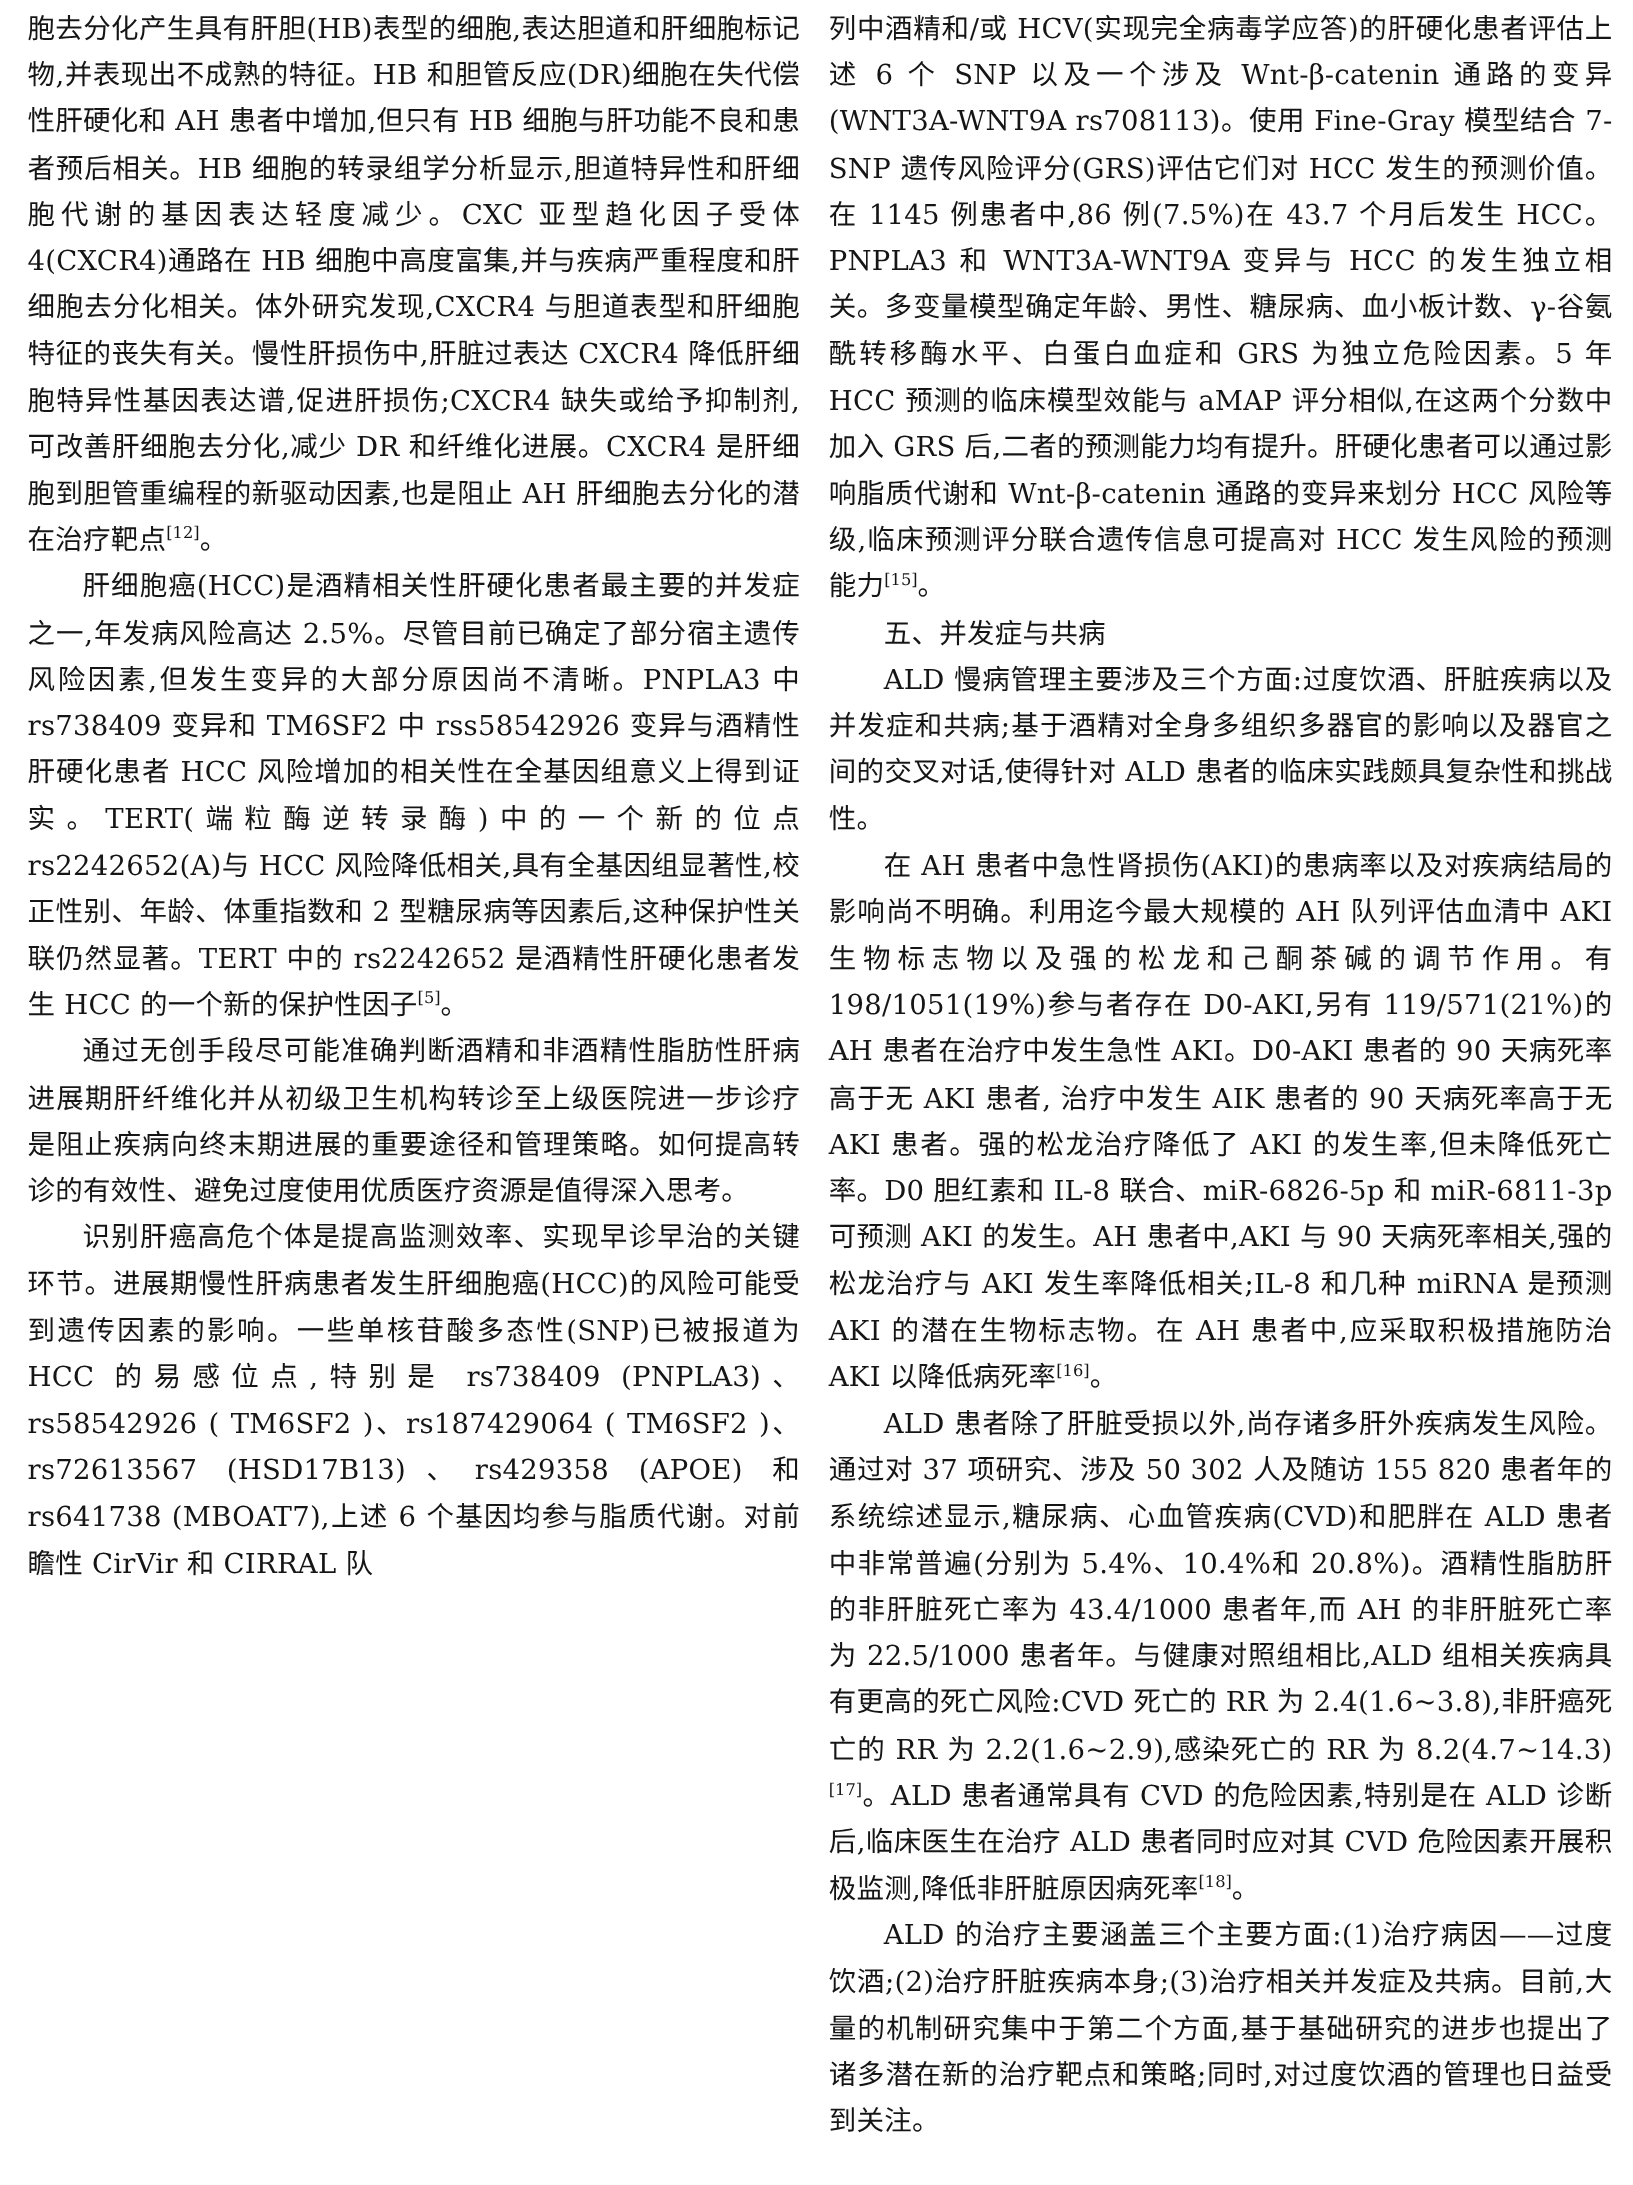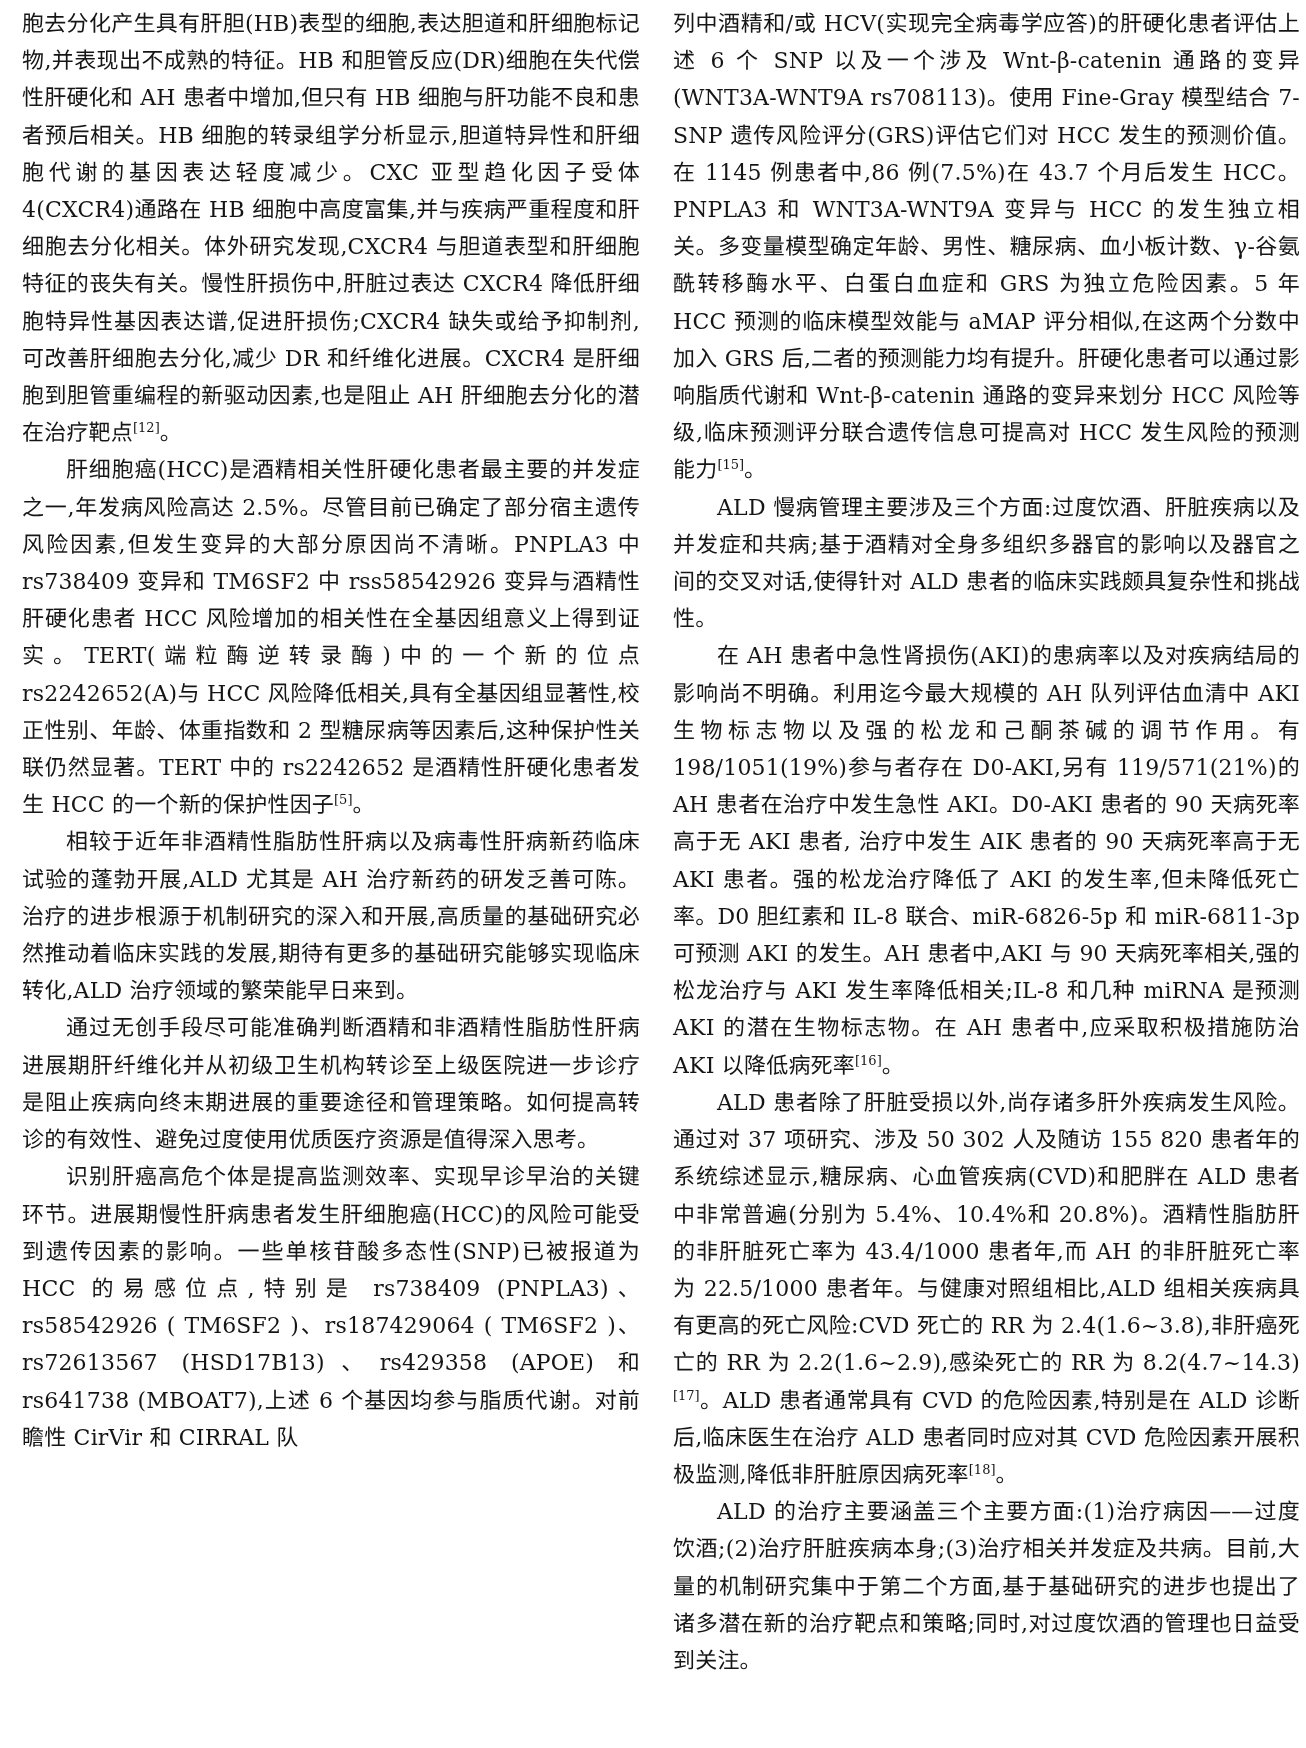--- a/index.html
+++ b/index.html
@@ -7,21 +7,21 @@
   body {
     width: 1306px;
     height: 1748px;
     overflow: hidden;
     font-family: "DejaVu Serif", "Liberation Serif", serif;
     color: #151515;
   }
   .page {
     display: flex;
     padding: 5px 16px 0 22px;
-    gap: 33px;
+    gap: 23px;
     height: 100%;
   }
   .col { flex: 0 0 auto; }
   .col-left  { width: 618px; }
   .col-right { width: 627px; }
   p.block {
     font-size: 22px;
     line-height: 37.2px;
     text-align: justify;
     text-justify: inter-ideograph;
@@ -36,24 +36,24 @@
     letter-spacing: 0;
   }
 </style>
 </head>
 <body>
 
 <div class="page">
   <div class="col col-left">
       <p class="block para"><span>胞去分化产生具有肝胆(HB)表型的细胞,表达胆道和肝细胞标记物,并表现出不成熟的特征。HB 和胆管反应(DR)细胞在失代偿性肝硬化和 AH 患者中增加,但只有 HB 细胞与肝功能不良和患者预后相关。HB 细胞的转录组学分析显示,胆道特异性和肝细胞代谢的基因表达轻度减少。CXC 亚型趋化因子受体 4(CXCR4)通路在 HB 细胞中高度富集,并与疾病严重程度和肝细胞去分化相关。体外研究发现,CXCR4 与胆道表型和肝细胞特征的丧失有关。慢性肝损伤中,肝脏过表达 CXCR4 降低肝细胞特异性基因表达谱,促进肝损伤;CXCR4 缺失或给予抑制剂,可改善肝细胞去分化,减少 DR 和纤维化进展。CXCR4 是肝细胞到胆管重编程的新驱动因素,也是阻止 AH 肝细胞去分化的潜在治疗靶点</span><sup class="ref">[12]</sup><span>。</span></p>
       <p class="block para indent"><span>肝细胞癌(HCC)是酒精相关性肝硬化患者最主要的并发症之一,年发病风险高达 2.5%。尽管目前已确定了部分宿主遗传风险因素,但发生变异的大部分原因尚不清晰。PNPLA3 中 rs738409 变异和 TM6SF2 中 rss58542926 变异与酒精性肝硬化患者 HCC 风险增加的相关性在全基因组意义上得到证实。TERT(端粒酶逆转录酶)中的一个新的位点 rs2242652(A)与 HCC 风险降低相关,具有全基因组显著性,校正性别、年龄、体重指数和 2 型糖尿病等因素后,这种保护性关联仍然显著。TERT 中的 rs2242652 是酒精性肝硬化患者发生 HCC 的一个新的保护性因子</span><sup class="ref">[5]</sup><span>。</span></p>
-      <p class="block para indent"><span>相较于近年非酒精性脂肪性肝病以及病毒性肝病新药临床试验的蓬勃开展,ALD 尤其是 AH 治疗新药的研发乏善可陈。治疗的进步根源于机制研究的深入和开展,高质量的基础研究必然推动着临床实践的发展,期待有更多的基础研究能够实现临床转化,ALD 治疗领域的繁荣能早日来到。</span></p>
       <p class="block para indent"><span>通过无创手段尽可能准确判断酒精和非酒精性脂肪性肝病进展期肝纤维化并从初级卫生机构转诊至上级医院进一步诊疗是阻止疾病向终末期进展的重要途径和管理策略。如何提高转诊的有效性、避免过度使用优质医疗资源是值得深入思考。</span></p>
       <p class="block para indent"><span>识别肝癌高危个体是提高监测效率、实现早诊早治的关键环节。进展期慢性肝病患者发生肝细胞癌(HCC)的风险可能受到遗传因素的影响。一些单核苷酸多态性(SNP)已被报道为 HCC 的易感位点,特别是 rs738409 (PNPLA3)、rs58542926 ( TM6SF2 )、rs187429064 ( TM6SF2 )、rs72613567 (HSD17B13)、rs429358 (APOE) 和 rs641738 (MBOAT7),上述 6 个基因均参与脂质代谢。对前瞻性 CirVir 和 CIRRAL 队</span></p>
     </div>
   <div class="col col-right">
       <p class="block para"><span>列中酒精和/或 HCV(实现完全病毒学应答)的肝硬化患者评估上述 6 个 SNP 以及一个涉及 Wnt-β-catenin 通路的变异(WNT3A-WNT9A rs708113)。使用 Fine-Gray 模型结合 7-SNP 遗传风险评分(GRS)评估它们对 HCC 发生的预测价值。在 1145 例患者中,86 例(7.5%)在 43.7 个月后发生 HCC。PNPLA3 和 WNT3A-WNT9A 变异与 HCC 的发生独立相关。多变量模型确定年龄、男性、糖尿病、血小板计数、γ-谷氨酰转移酶水平、白蛋白血症和 GRS 为独立危险因素。5 年 HCC 预测的临床模型效能与 aMAP 评分相似,在这两个分数中加入 GRS 后,二者的预测能力均有提升。肝硬化患者可以通过影响脂质代谢和 Wnt-β-catenin 通路的变异来划分 HCC 风险等级,临床预测评分联合遗传信息可提高对 HCC 发生风险的预测能力</span><sup class="ref">[15]</sup><span>。</span></p>
+      <p class="block heading indent"><span>五、并发症与共病</span></p>
       <p class="block para indent"><span>ALD 慢病管理主要涉及三个方面:过度饮酒、肝脏疾病以及并发症和共病;基于酒精对全身多组织多器官的影响以及器官之间的交叉对话,使得针对 ALD 患者的临床实践颇具复杂性和挑战性。</span></p>
       <p class="block para indent"><span>在 AH 患者中急性肾损伤(AKI)的患病率以及对疾病结局的影响尚不明确。利用迄今最大规模的 AH 队列评估血清中 AKI 生物标志物以及强的松龙和己酮茶碱的调节作用。有 198/1051(19%)参与者存在 D0-AKI,另有 119/571(21%)的 AH 患者在治疗中发生急性 AKI。D0-AKI 患者的 90 天病死率高于无 AKI 患者, 治疗中发生 AIK 患者的 90 天病死率高于无 AKI 患者。强的松龙治疗降低了 AKI 的发生率,但未降低死亡率。D0 胆红素和 IL-8 联合、miR-6826-5p 和 miR-6811-3p 可预测 AKI 的发生。AH 患者中,AKI 与 90 天病死率相关,强的松龙治疗与 AKI 发生率降低相关;IL-8 和几种 miRNA 是预测 AKI 的潜在生物标志物。在 AH 患者中,应采取积极措施防治 AKI 以降低病死率</span><sup class="ref">[16]</sup><span>。</span></p>
       <p class="block para indent"><span>ALD 患者除了肝脏受损以外,尚存诸多肝外疾病发生风险。通过对 37 项研究、涉及 50 302 人及随访 155 820 患者年的系统综述显示,糖尿病、心血管疾病(CVD)和肥胖在 ALD 患者中非常普遍(分别为 5.4%、10.4%和 20.8%)。酒精性脂肪肝的非肝脏死亡率为 43.4/1000 患者年,而 AH 的非肝脏死亡率为 22.5/1000 患者年。与健康对照组相比,ALD 组相关疾病具有更高的死亡风险:CVD 死亡的 RR 为 2.4(1.6~3.8),非肝癌死亡的 RR 为 2.2(1.6~2.9),感染死亡的 RR 为 8.2(4.7~14.3)</span><sup class="ref">[17]</sup><span>。ALD 患者通常具有 CVD 的危险因素,特别是在 ALD 诊断后,临床医生在治疗 ALD 患者同时应对其 CVD 危险因素开展积极监测,降低非肝脏原因病死率</span><sup class="ref">[18]</sup><span>。</span></p>
       <p class="block para indent"><span>ALD 的治疗主要涵盖三个主要方面:(1)治疗病因——过度饮酒;(2)治疗肝脏疾病本身;(3)治疗相关并发症及共病。目前,大量的机制研究集中于第二个方面,基于基础研究的进步也提出了诸多潜在新的治疗靶点和策略;同时,对过度饮酒的管理也日益受到关注。</span></p>
     </div>
 </div>
 
 </body></html>

